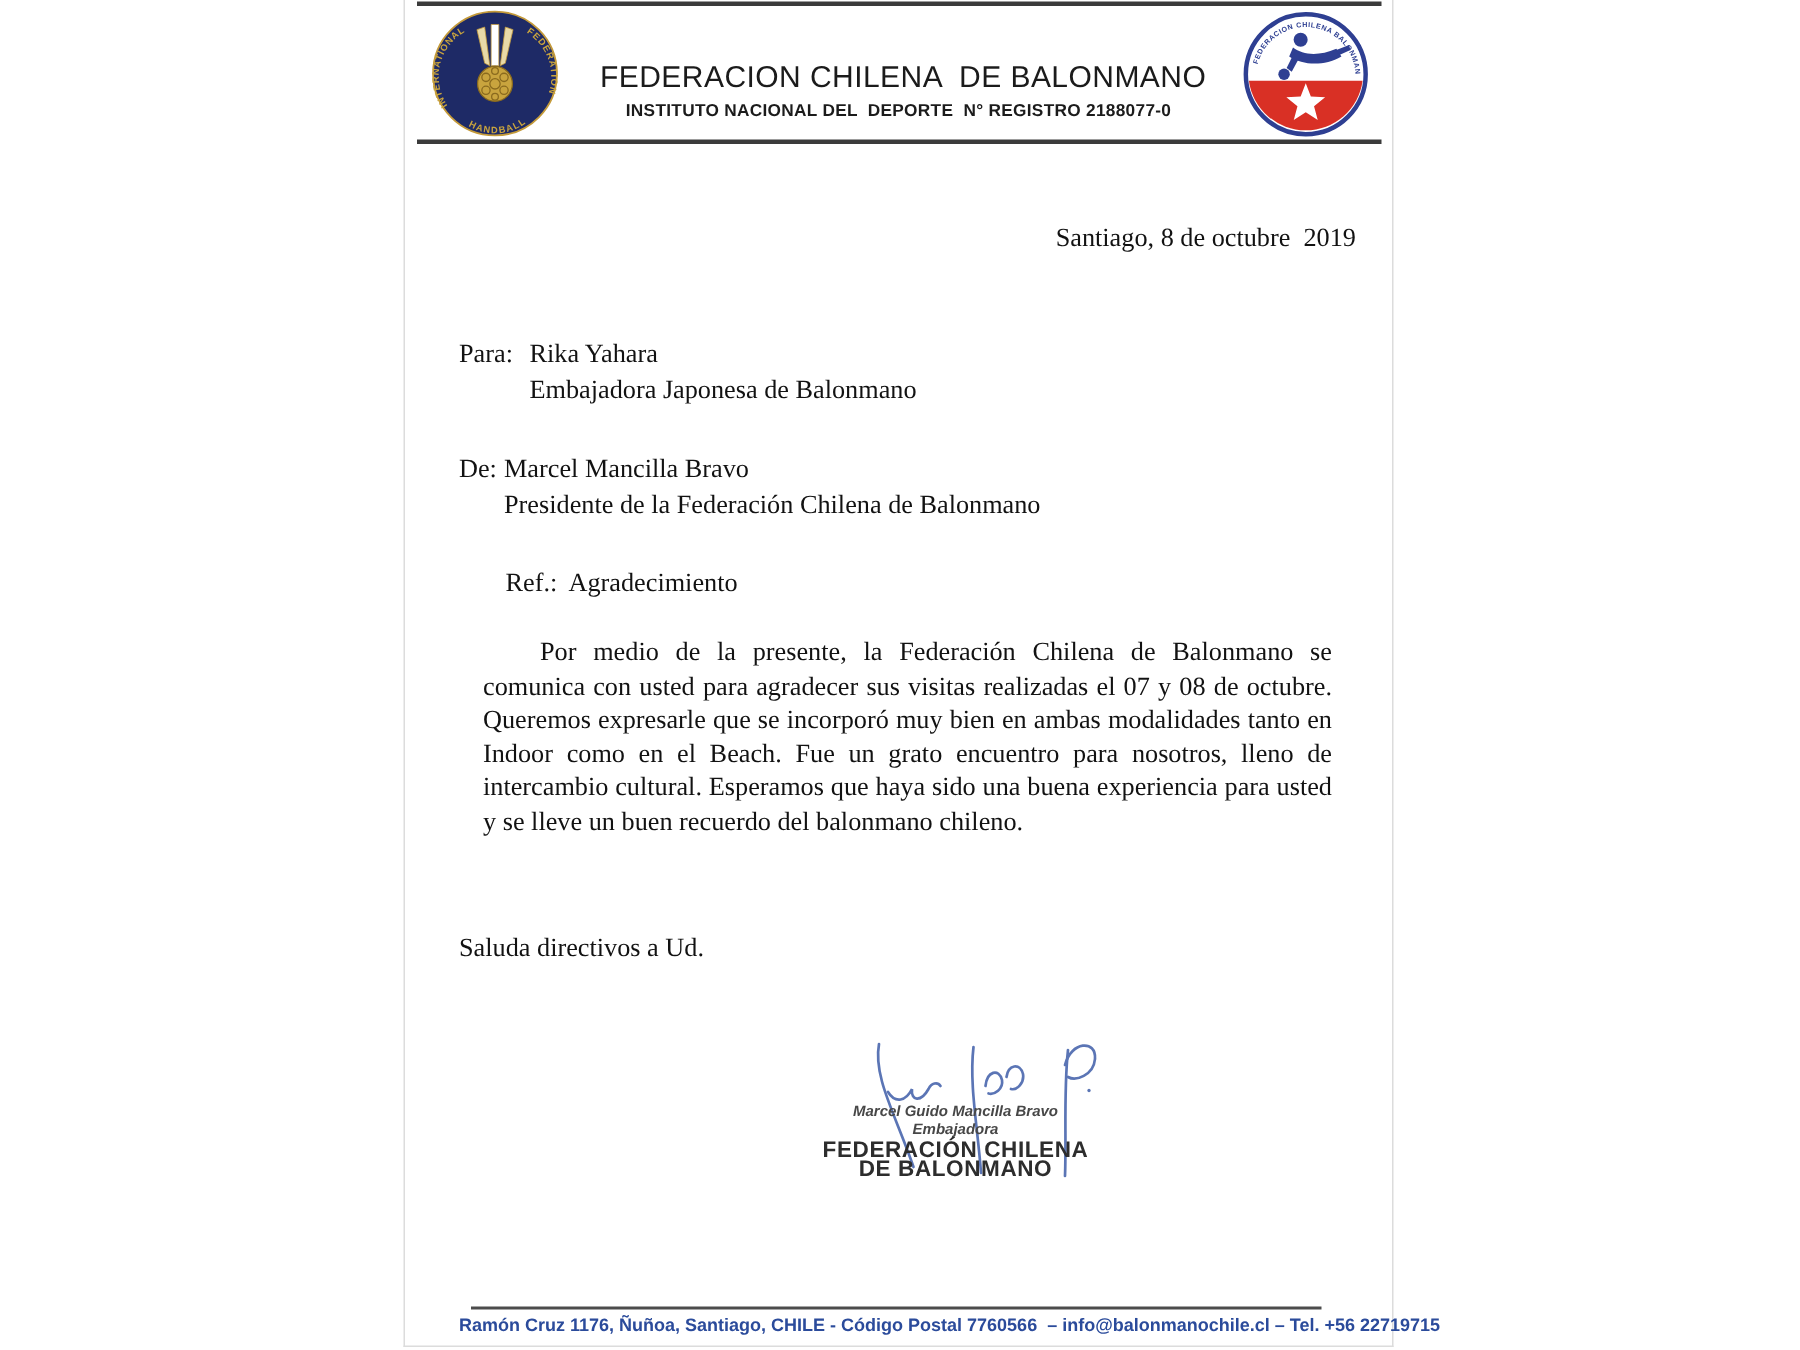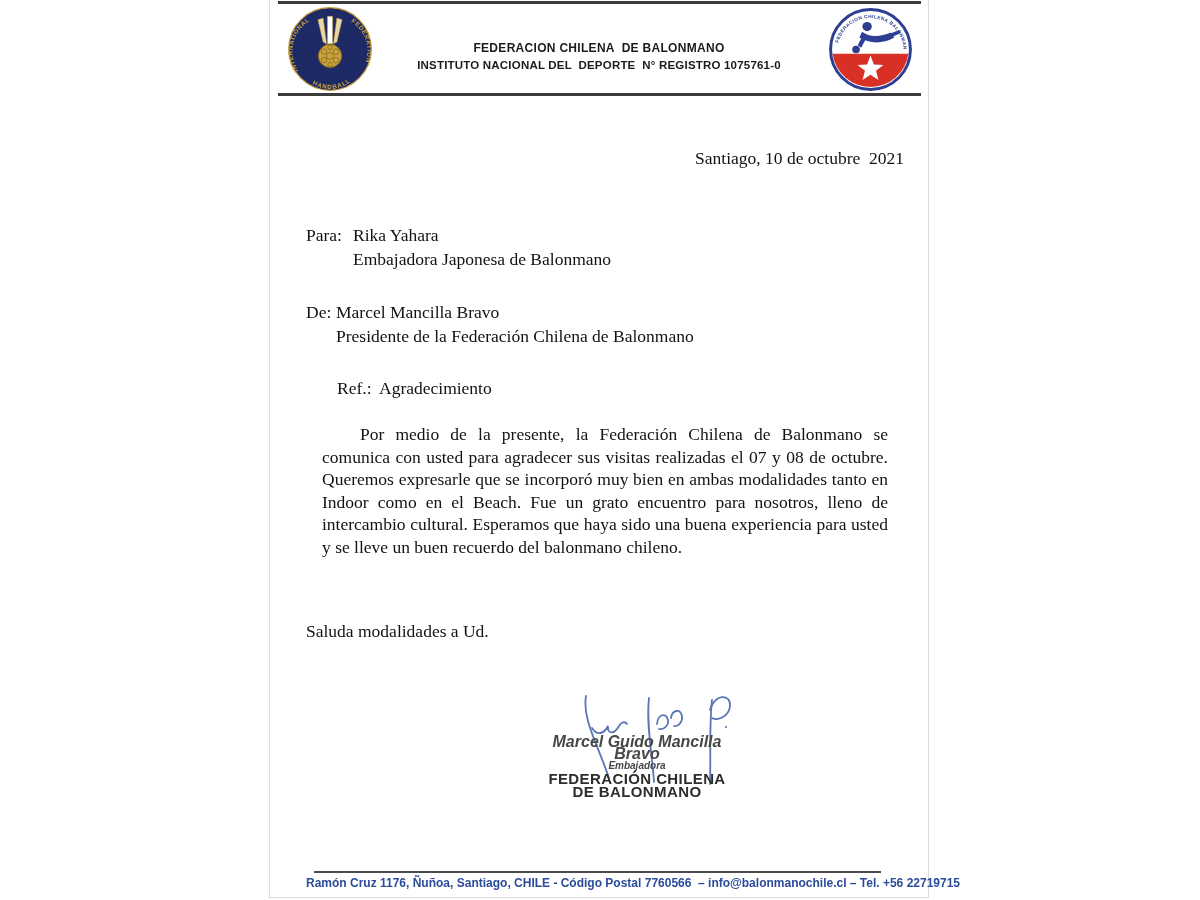--- a/index.html
+++ b/index.html
@@ -9,42 +9,42 @@
         border:1px solid #dcdcdc;border-top:none;}
   
   .rule{position:absolute;left:8px;right:7px;height:3px;background:#3b3b3b;}
   .rule.top{top:1px;}
   .rule.bottom{top:93px;}
   .logo{position:absolute;}
   .logo.ihf{left:17px;top:6px;width:86px;height:86px;}
   .logo.chile{left:558px;top:7px;width:85px;height:85px;}
   .head-titles{position:absolute;left:130px;right:130px;top:41px;text-align:center;
                font-family:"Liberation Sans", sans-serif;color:#1b1b1b;}
-  .head-title{font-size:12px;font-weight:bold;letter-spacing:.3px;white-space:pre;}
+  .head-title{font-size:20px;font-weight:normal;letter-spacing:.3px;white-space:pre;}
   .head-subtitle{font-size:11.5px;font-weight:bold;margin-top:4px;letter-spacing:.2px;white-space:pre;}
   
   .content{position:absolute;left:36px;right:24px;top:0;height:100%;font-size:17.5px;line-height:22.5px;}
   .date-line{position:absolute;right:0;top:147px;white-space:pre;}
   .addr{position:absolute;left:0;display:flex;line-height:24px;}
   .addr.to{top:223px;}
   .addr.from{top:300px;}
   .addr .lbl{flex:0 0 auto;}
   .addr.to .lbl{width:47px;}
   .addr.from .lbl{width:30px;}
   .ref{position:absolute;left:0;top:377px;display:flex;margin-left:31px;}
   .ref .lbl{width:42px;}
   .para{position:absolute;left:0;right:0;text-align:justify;text-indent:38px;margin:16px;}
   .para.p1{top:407px;}
   .para.p2{top:545px;}
   .closing{position:absolute;left:0;top:620px;}
   
   .sig-scribble{position:absolute;left:294px;top:688px;width:180px;height:100px;}
   .sig-text{position:absolute;left:267px;top:736px;width:200px;text-align:center;
             font-family:"Liberation Sans", sans-serif;}
-  .sig-name{font-size:16px;font-style:italic;font-weight:bold;color:#474747;line-height:12px;}
+  .sig-name{font-size:10px;font-style:italic;font-weight:bold;color:#474747;line-height:12px;}
   .sig-title{font-size:10px;font-style:italic;font-weight:bold;color:#474747;line-height:12px;}
   .sig-org{font-size:15px;font-weight:bold;color:#2d2d2d;line-height:13px;letter-spacing:.4px;}
   
   .footer-rule{position:absolute;left:44px;width:567px;top:871px;height:2px;background:#4c4c4c;}
   .footer-text{position:absolute;left:36px;right:24px;top:876px;text-align:center;
                font-family:"Liberation Sans", sans-serif;font-size:12px;font-weight:bold;
                color:var(--footer-blue,#2b4b9b);white-space:pre;}
 </style>
 </head>
 <body>
@@ -83,21 +83,21 @@
         <circle cx="57" cy="53" r="3.2" fill="none" stroke="#8a6a1e" stroke-width="1"></circle>
         <circle cx="43" cy="63" r="3.2" fill="none" stroke="#8a6a1e" stroke-width="1"></circle>
         <circle cx="57" cy="63" r="3.2" fill="none" stroke="#8a6a1e" stroke-width="1"></circle>
         <circle cx="50" cy="48" r="2.6" fill="none" stroke="#8a6a1e" stroke-width="1"></circle>
         <circle cx="50" cy="68" r="2.6" fill="none" stroke="#8a6a1e" stroke-width="1"></circle>
       </g>
     </svg>
 
     <div class="head-titles">
       <div class="head-title">FEDERACION CHILENA  DE BALONMANO</div>
-      <div class="head-subtitle">INSTITUTO NACIONAL DEL  DEPORTE  N° REGISTRO 1075761-0</div>
+      <div class="head-subtitle">INSTITUTO NACIONAL DEL  DEPORTE  N° REGISTRO 2188077-0</div>
     </div>
 
     <svg class="logo chile" viewBox="0 0 100 100">
       <circle cx="50" cy="50" r="47" fill="#ffffff" stroke="#2e3f92" stroke-width="3.5"></circle>
       <path d="M 5.4,55 A 45,45 0 0,0 94.6,55 L 5.4,55 Z" fill="#d93025"></path>
       <polygon points="50,57 54,67.5 65.2,68.1 56.5,75.1 59.4,85.9 50,79.8 40.6,85.9 43.5,75.1 34.8,68.1 46,67.5" fill="#ffffff"></polygon>
       <g fill="#2e3f92">
         <circle cx="46" cy="23" r="5.5"></circle>
         <path d="M 40,29 C 48,35 60,36 74,30 L 78,36 C 64,44 48,43 37,36 Z"></path>
         <path d="M 42,31 L 35,45 L 39,48 L 46,35 Z"></path>
@@ -106,21 +106,21 @@
       </g>
       <defs>
           <path id="arcChile" d="M 11,52 A 39,39 0 0,1 89,52" fill="none"></path>
         </defs>
       <text font-family="Liberation Sans, sans-serif" font-size="5.6" font-weight="bold" fill="#2e3f92" letter-spacing="0.5">
         <textPath href="#arcChile" startOffset="8%">FEDERACION CHILENA BALONMANO</textPath>
       </text>
     </svg>
 
     <div class="content">
-      <div class="date-line">Santiago, 10 de octubre  2021</div>
+      <div class="date-line">Santiago, 8 de octubre  2019</div>
 
       <div class="addr to">
         <span class="lbl">Para:</span>
         <span>
           <div>Rika Yahara</div>
           <div>Embajadora Japonesa de Balonmano</div>
         </span>
       </div>
 
       <div class="addr from">
@@ -131,21 +131,21 @@
         </span>
       </div>
 
       <div class="ref">
         <span class="lbl">Ref.:</span>
         <span>Agradecimiento</span>
       </div>
 
       <p class="para p1">Por medio de la presente, la Federación Chilena de Balonmano se comunica con usted para agradecer sus visitas realizadas el 07 y 08 de octubre. Queremos expresarle que se incorporó muy bien en ambas modalidades tanto en Indoor como en el Beach. Fue un grato encuentro para nosotros, lleno de intercambio cultural. Esperamos que haya sido una buena experiencia para usted  y se lleve un buen recuerdo del balonmano chileno.</p>
 
-      <div class="closing">Saluda modalidades a Ud.</div>
+      <div class="closing">Saluda directivos a Ud.</div>
     </div>
 
     <svg class="sig-scribble" viewBox="0 0 180 100" fill="none" stroke="#4a67ae" stroke-width="1.8" stroke-linecap="round" opacity="0.9">
       <path d="M 22,8 C 18,30 33,55 45,90"></path>
       <path d="M 28,40 C 33,48 40,46 44,38 C 43,46 50,47 55,38 C 57,34 61,33 63,36"></path>
       <path d="M 85,10 C 82,35 88,65 90,94"></path>
       <path d="M 93,36 C 94,26 102,24 104,32 C 105,38 99,42 95,41"></path>
       <path d="M 107,30 C 108,22 116,20 118,28 C 119,34 114,39 110,38"></path>
       <path d="M 148,12 C 145,40 147,70 146,96"></path>
       <path d="M 146,22 C 150,6 167,5 166,18 C 165,29 153,33 148,30"></path>

